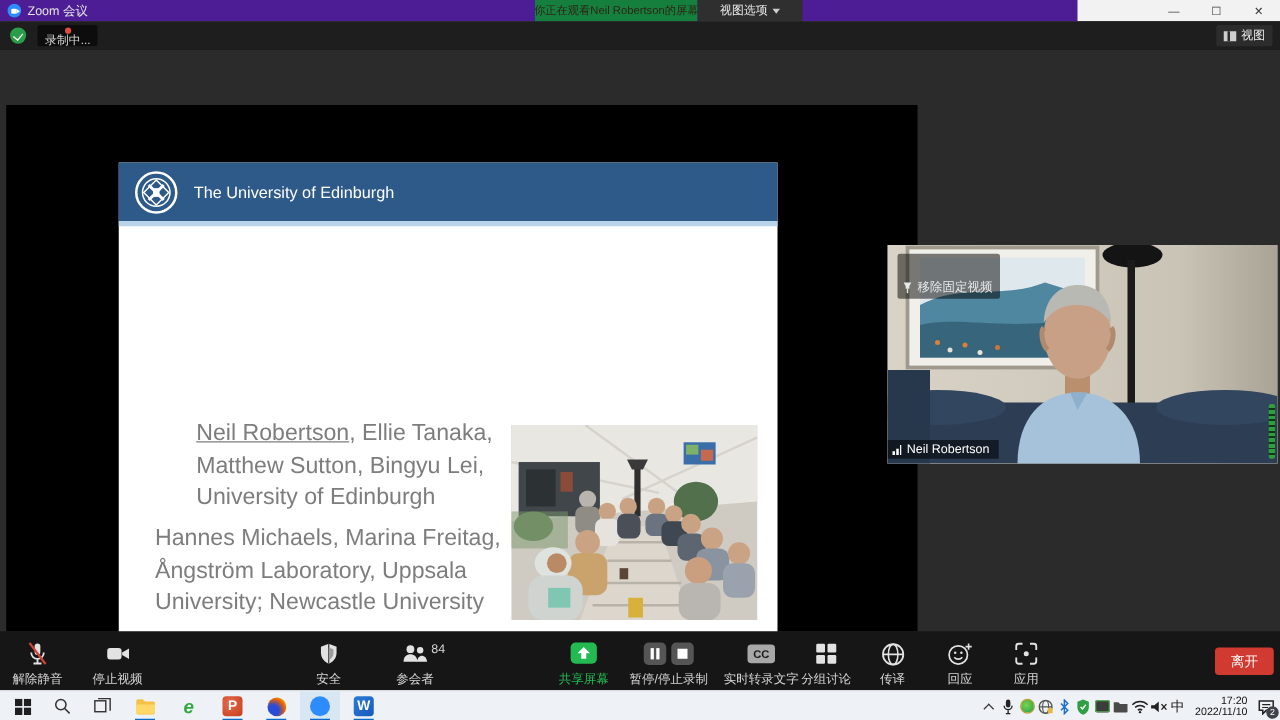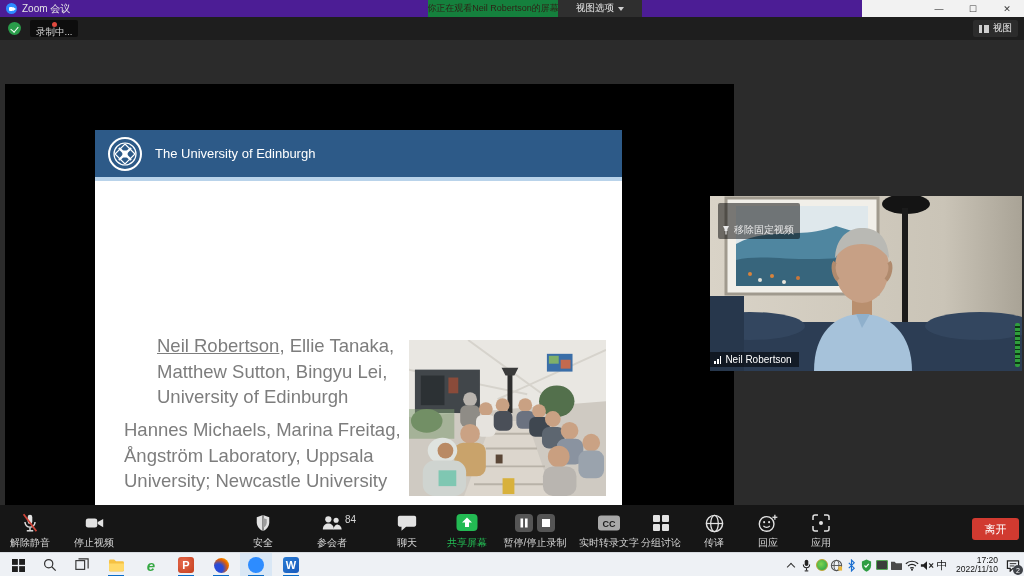--- a/index.html
+++ b/index.html
@@ -297,28 +297,20 @@
             <circle cx="10" cy="8" r="3.4" fill="#e2e2e2"></circle>
             <path d="M4 19 C4 14.5 7 12.5 10 12.5 C13 12.5 16 14.5 16 19 Z" fill="#e2e2e2"></path>
             <circle cx="18.5" cy="9" r="2.8" fill="#e2e2e2"></circle>
             <path d="M15.5 19 C16.5 14.5 19 13.5 20.5 13.8 C23 14.3 24.5 16.5 24.5 19 Z" fill="#e2e2e2"></path>
           </svg>
         <span class="pcount">84</span>
       </div>
       <div class="tb-label">参会者</div>
     </div>
 
-    <div class="tb-item" style="left:362px;">
-      <div class="tb-icon">
-          <svg width="22" height="22" viewBox="0 0 24 24">
-            <path d="M4 4 h16 a2 2 0 0 1 2 2 v8 a2 2 0 0 1 -2 2 h-9 l-5 4.5 v-4.5 h-2 a2 2 0 0 1 -2 -2 v-8 a2 2 0 0 1 2 -2 z" fill="#e2e2e2"></path>
-          </svg>
-        </div>
-      <div class="tb-label">聊天</div>
-    </div>
 
     <div class="tb-item" style="left:422px;">
       <div class="tb-icon">
           <svg width="24" height="22" viewBox="0 0 24 22">
             <rect x="1.5" y="2" width="21" height="17" rx="4" fill="#23ba53"></rect>
             <path d="M12 5.5 L17 10.5 H14 V15 H10 V10.5 H7 Z" fill="#fff"></path>
           </svg>
         </div>
       <div class="tb-label green">共享屏幕</div>
     </div>

